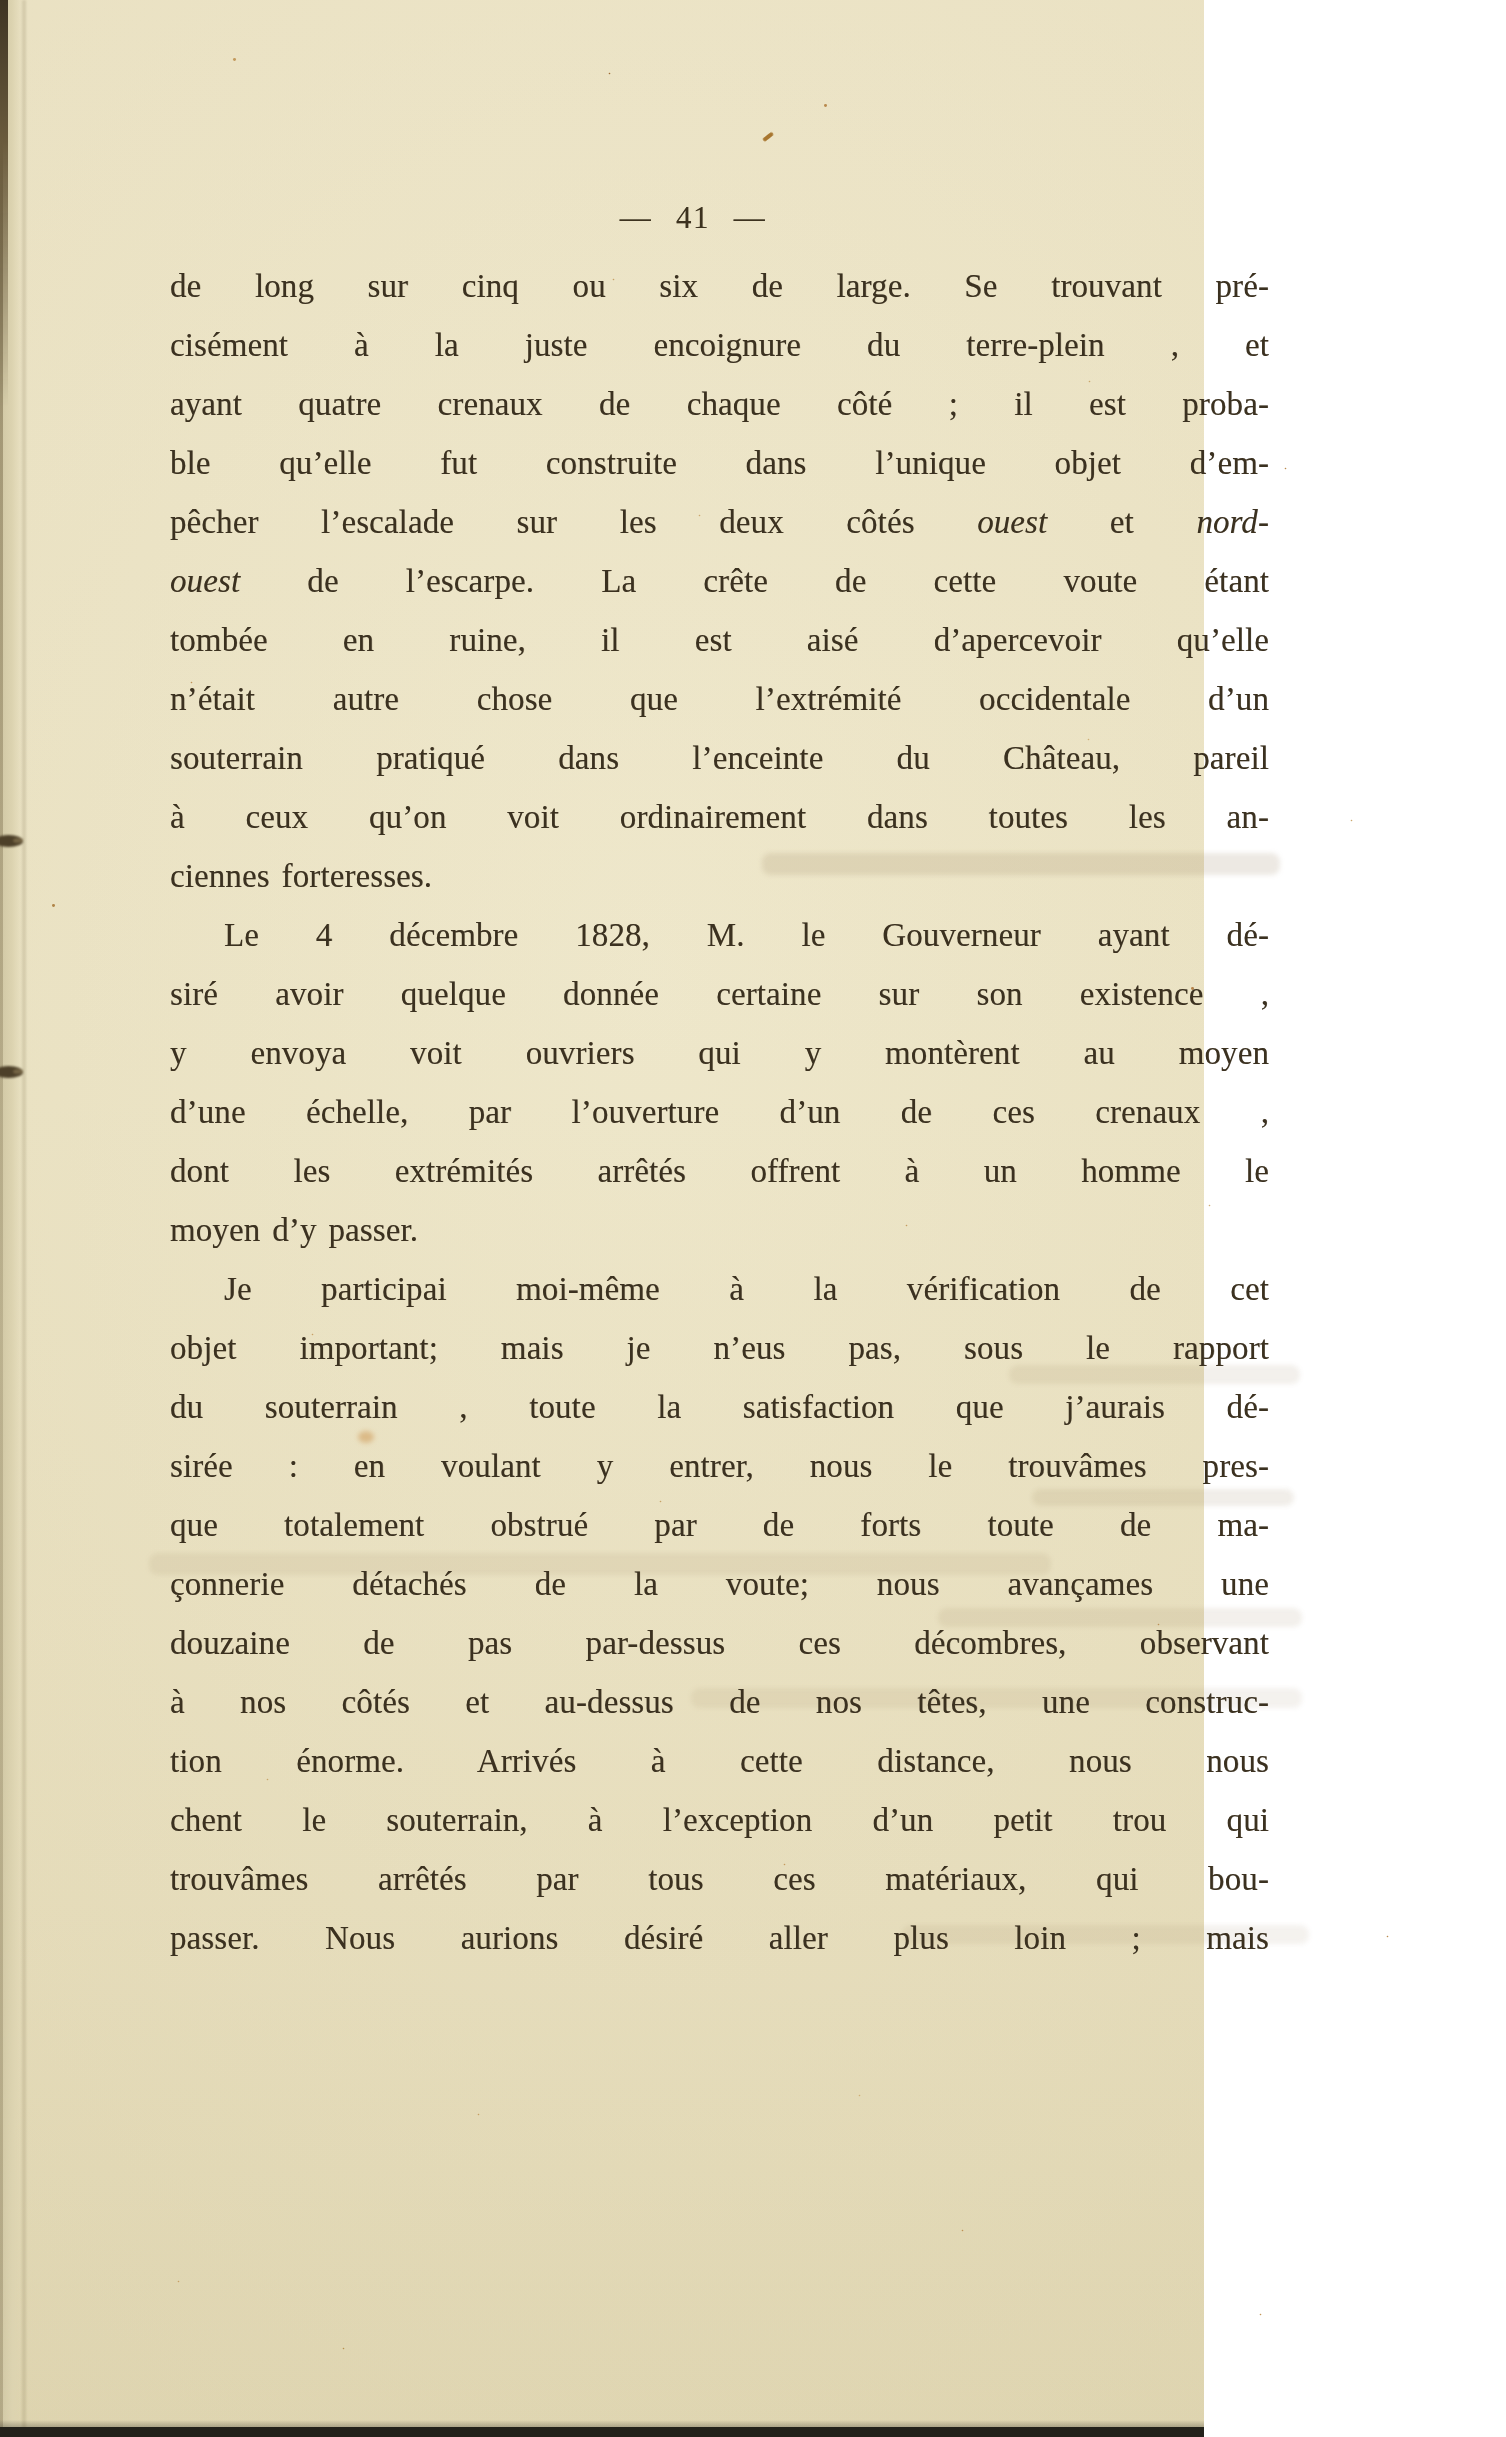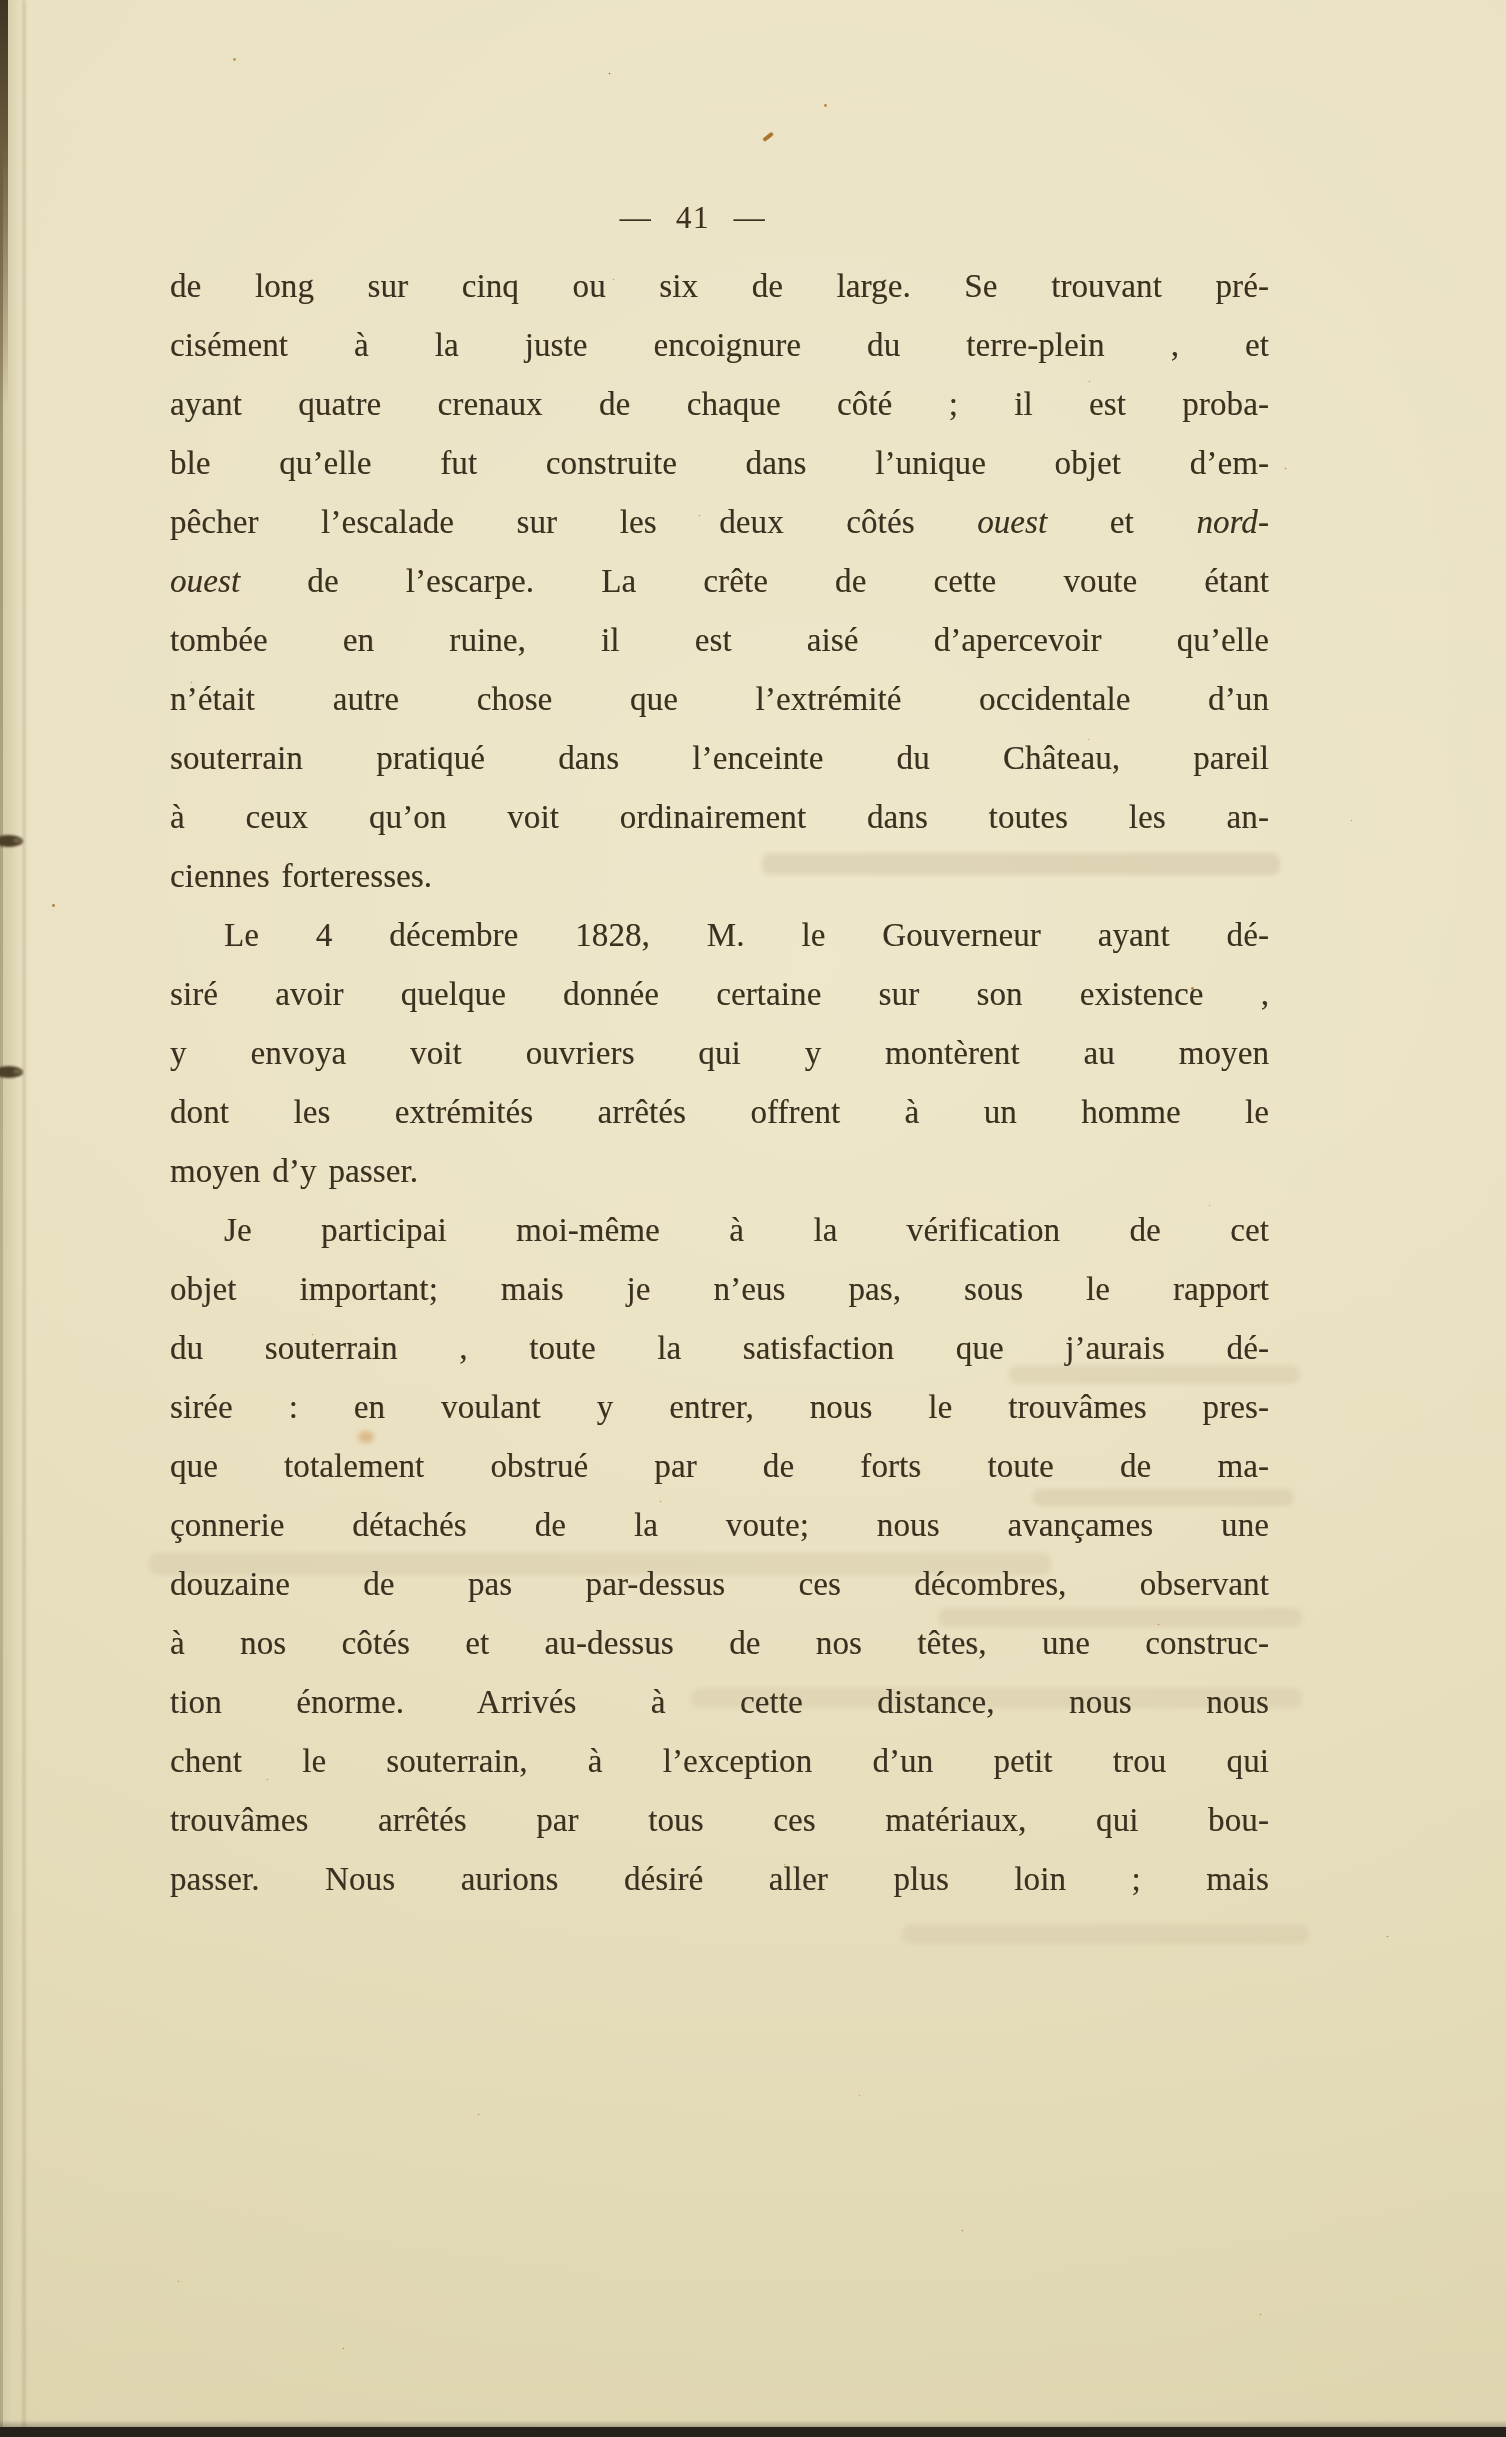--- a/index.html
+++ b/index.html
@@ -3,21 +3,21 @@
 <meta charset="utf-8">
 <style>
   html, body {
     margin: 0; padding: 0;
     width: 1506px; height: 2438px;
     overflow: hidden;
     font-family: "Liberation Serif", "DejaVu Serif", serif;
   }
   .page {
     position: absolute; inset: 0;
-    width: 1506px; height: 2438px;
+    width: 1204px; height: 2438px;
     background:
       radial-gradient(130% 95% at 54% 40%, rgba(255,252,238,0.18) 0%, rgba(190,170,120,0.10) 85%, rgba(150,130,85,0.16) 100%),
       linear-gradient(180deg, #ece4c6 0%, #eae2c2 45%, #e6ddbb 78%, #e0d7b3 100%);
   }
   
   .edge-left-strip {
     position: absolute; left: 0; top: 0; width: 22px; height: 100%;
     background: linear-gradient(90deg, #d0c7a4 0%, #dcd3b0 55%, rgba(220,211,176,0) 100%);
   }
   .edge-left-line {
@@ -133,20 +133,21 @@
       <div class="line"><span>pêcher l’escalade sur les deux côtés </span><span class="it">ouest</span><span> et </span><span class="it">nord-</span></div>
       <div class="line"><span class="it">ouest</span><span> de l’escarpe. La crête de cette voute étant</span></div>
       <div class="line"><span>tombée en ruine, il est aisé d’apercevoir qu’elle</span></div>
       <div class="line"><span>n’était autre chose que l’extrémité occidentale d’un</span></div>
       <div class="line"><span>souterrain pratiqué dans l’enceinte du Château, pareil</span></div>
       <div class="line"><span>à ceux qu’on voit ordinairement dans toutes les an-</span></div>
       <div class="line short"><span>ciennes forteresses.</span></div>
       <div class="line indent"><span>Le 4 décembre 1828, M. le Gouverneur ayant dé-</span></div>
       <div class="line"><span>siré avoir quelque donnée certaine sur son existence ,</span></div>
       <div class="line"><span>y envoya voit ouvriers qui y montèrent au moyen</span></div>
+      <div class="line"><span>d’une échelle, par l’ouverture d’un de ces crenaux ,</span></div>
       <div class="line"><span>dont les extrémités arrêtés offrent à un homme le</span></div>
       <div class="line short"><span>moyen d’y passer.</span></div>
       <div class="line indent"><span>Je participai moi-même à la vérification de cet</span></div>
       <div class="line"><span>objet important; mais je n’eus pas, sous le rapport</span></div>
       <div class="line"><span>du souterrain , toute la satisfaction que j’aurais dé-</span></div>
       <div class="line"><span>sirée : en voulant y entrer, nous le trouvâmes pres-</span></div>
       <div class="line"><span>que totalement obstrué par de forts toute de ma-</span></div>
       <div class="line"><span>çonnerie détachés de la voute; nous avançames une</span></div>
       <div class="line"><span>douzaine de pas par-dessus ces décombres, observant</span></div>
       <div class="line"><span>à nos côtés et au-dessus de nos têtes, une construc-</span></div>

